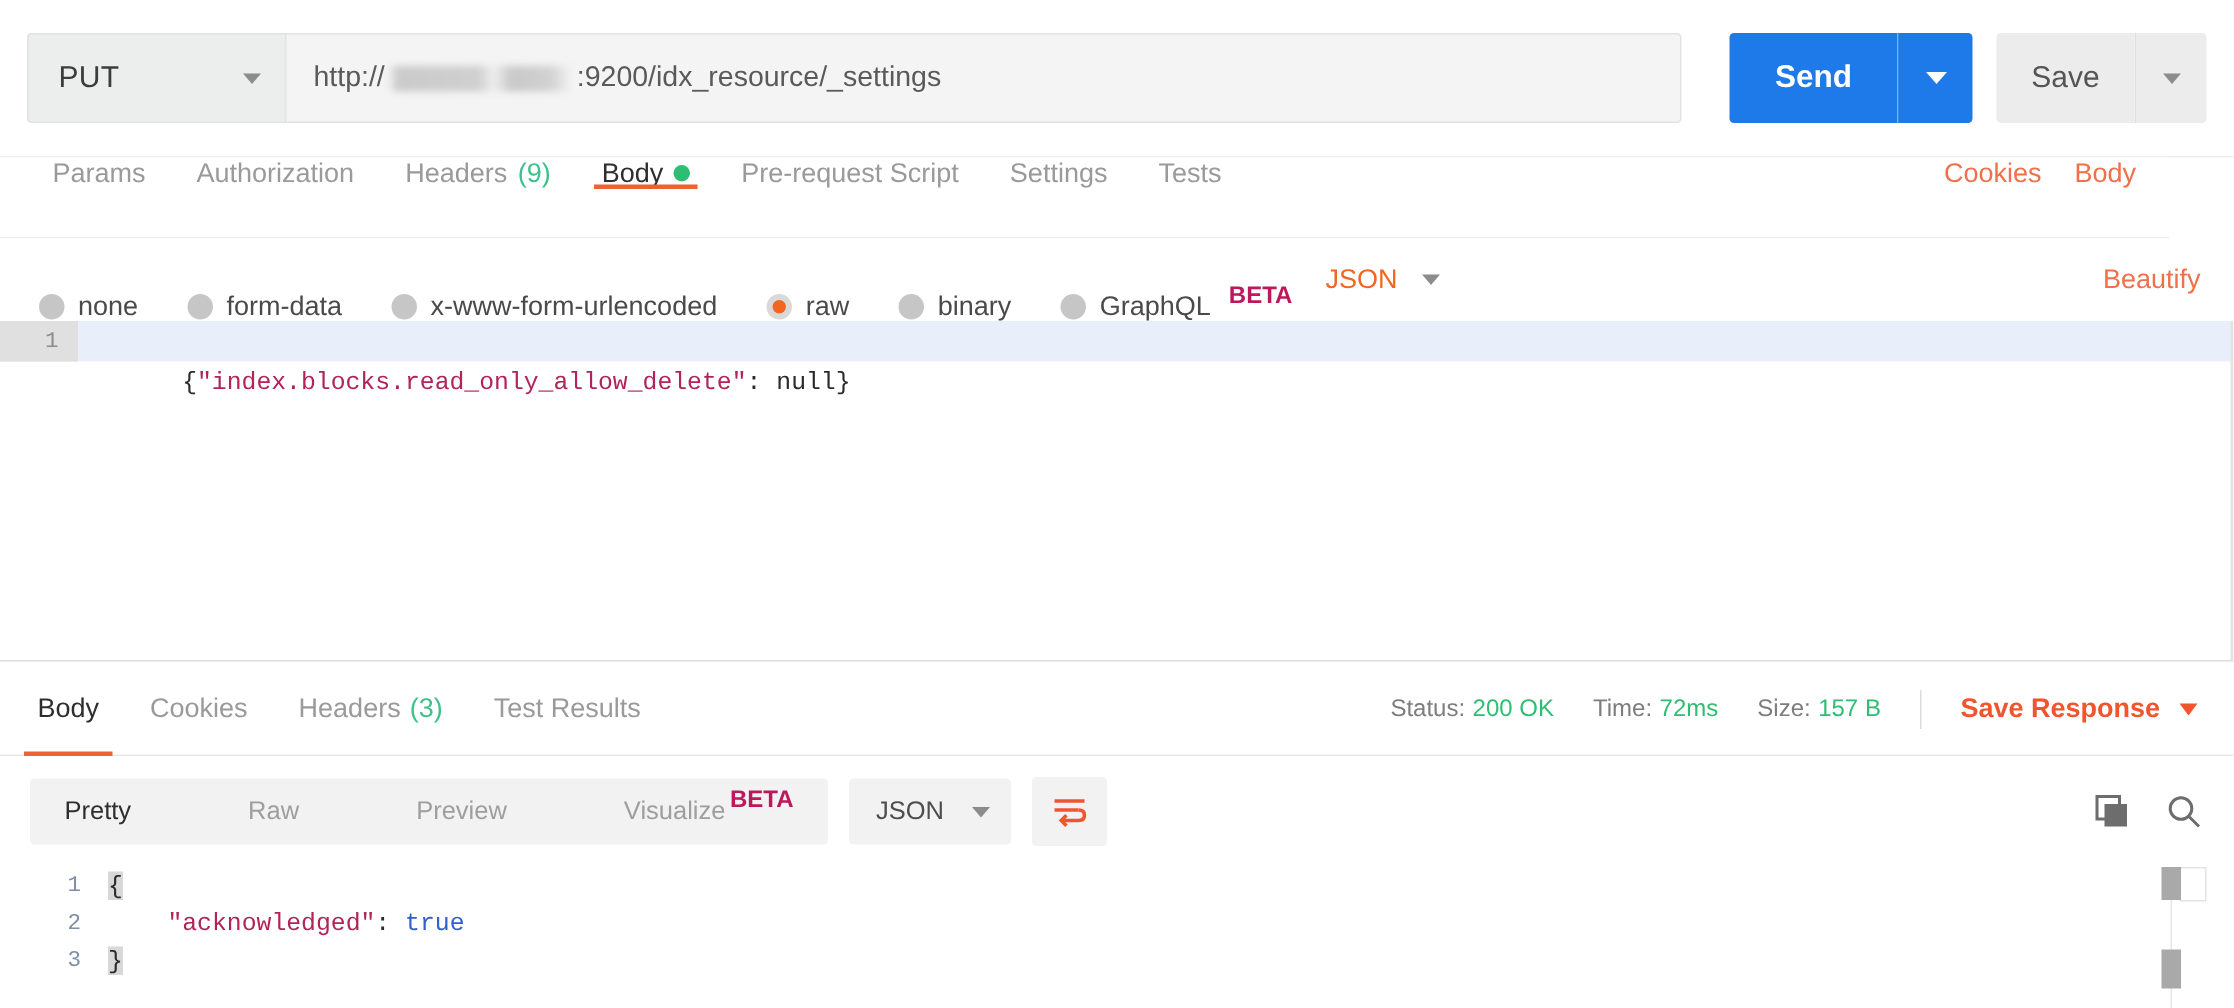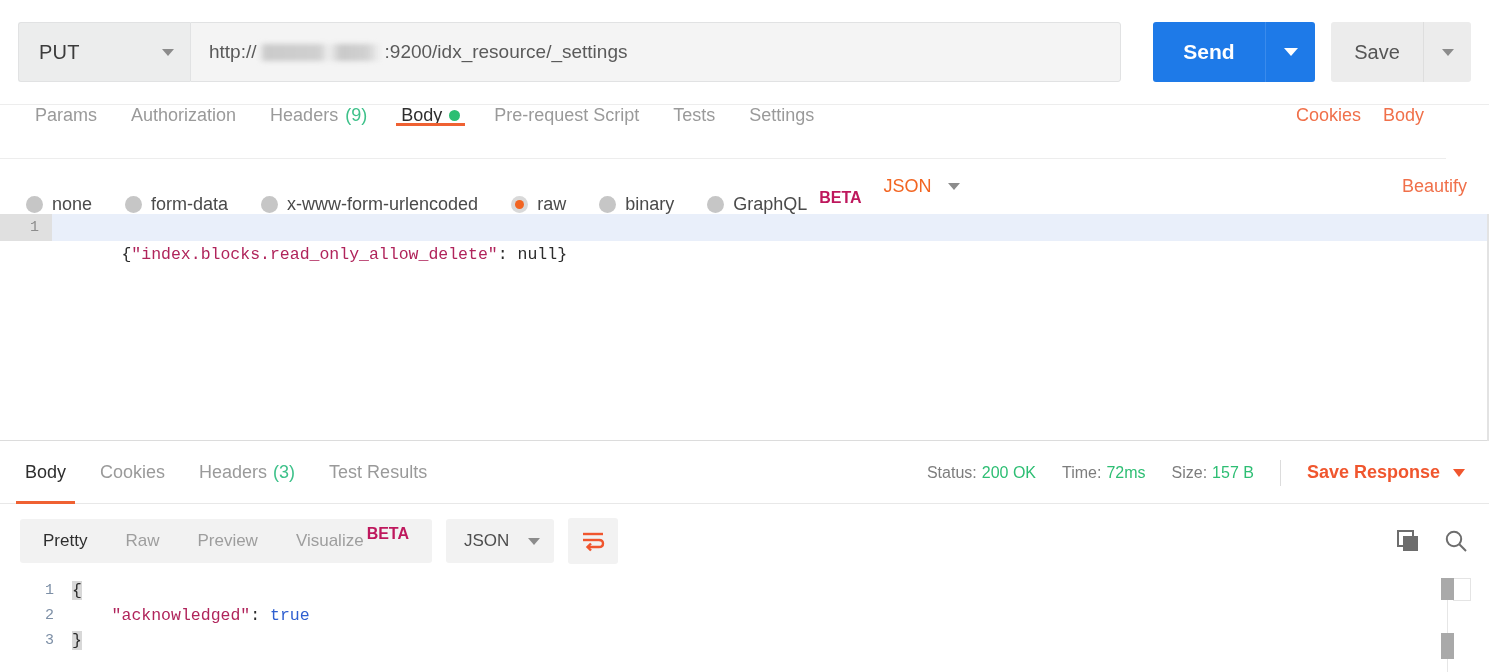--- a/index.html
+++ b/index.html
@@ -244,21 +244,21 @@
   
   .res-toolbar {
     position: absolute; left: 0; top: 504px; width: 1489px; height: 74px;
     display: flex; align-items: center;
     padding: 0 20px;
     background: #fff;
   }
   .seg-group {
     display: flex; align-items: center;
     background: #f2f2f2; border-radius: 3px;
-    height: 44px; padding: 0 4px;
+    height: 44px; padding: 0 4px; gap: 40px;
   }
   .seg {
     padding: 0 19px; height: 44px;
     display: flex; align-items: center;
     font-size: 17px; color: #9e9e9e; cursor: pointer;
   }
   .seg.active { color: #2e2e2e; }
   .res-json-select {
     margin-left: 14px; height: 44px; min-width: 108px;
     background: #f2f2f2; border-radius: 3px;
@@ -351,24 +351,24 @@
     <span class="count">(9)</span>
   </div>
   <div class="tab active">
     <span>Body</span>
     <span class="green-dot"></span>
   </div>
   <div class="tab">
     <span>Pre-request Script</span>
   </div>
   <div class="tab">
+    <span>Settings</span>
+  </div>
+  <div class="tab">
     <span>Tests</span>
-  </div>
-  <div class="tab">
-    <span>Settings</span>
   </div>
   <div class="req-tabs-right">
     <span class="link-orange">Cookies</span>
     <span class="link-orange">Body</span>
   </div>
 </div>
 
 <div class="mode-row">
   <div class="radio-opt">
     <span class="radio-circle"></span>

